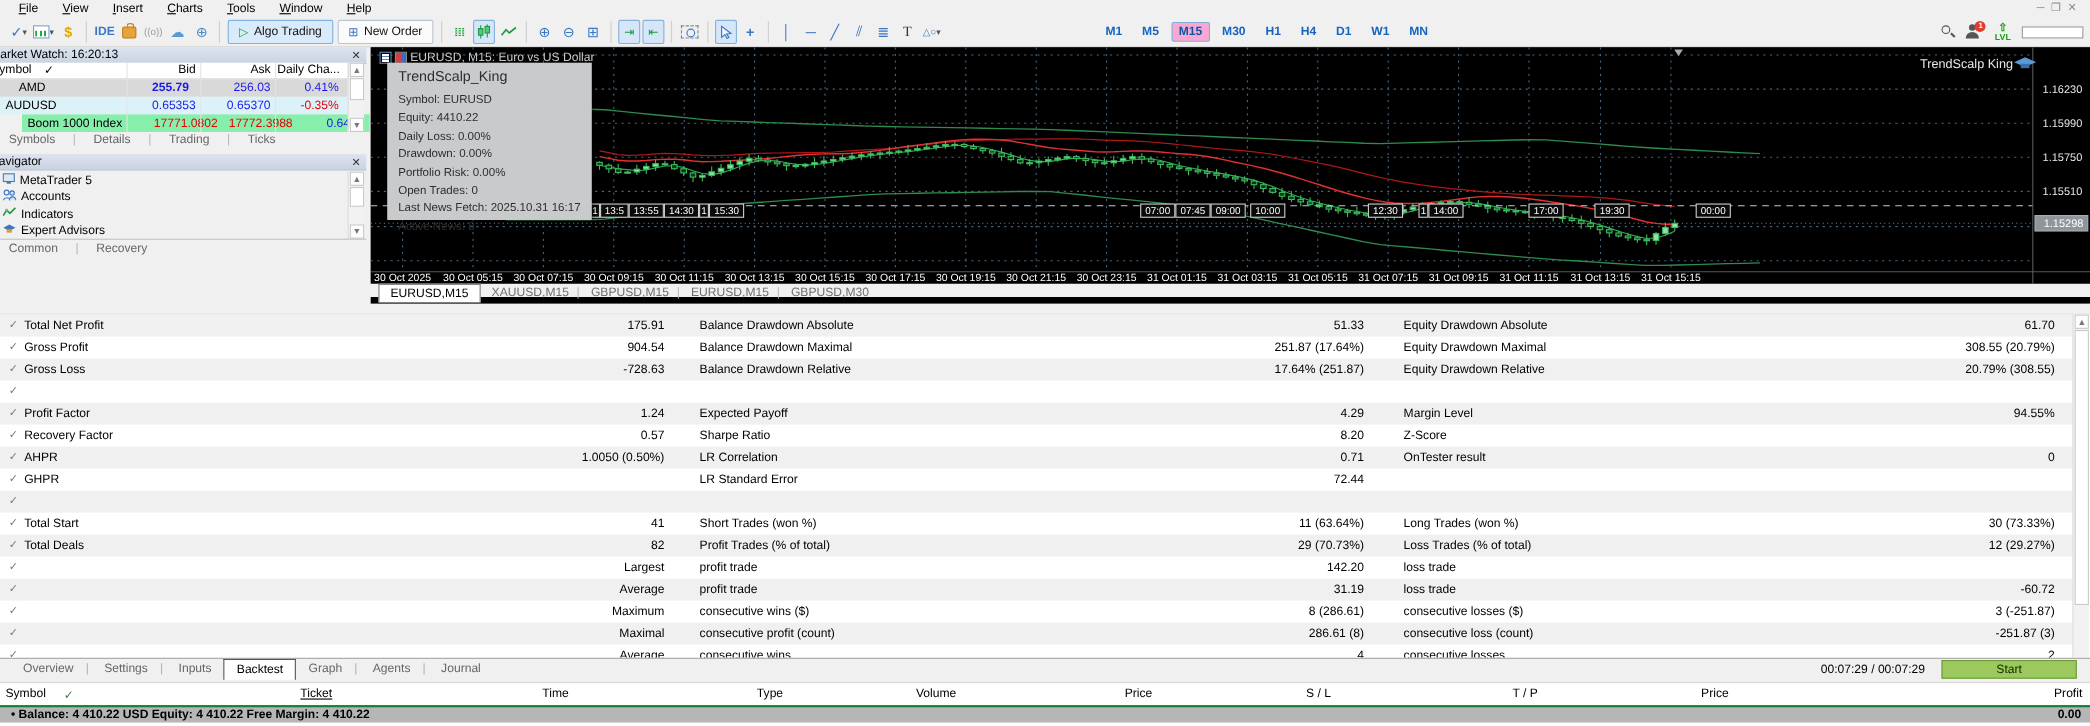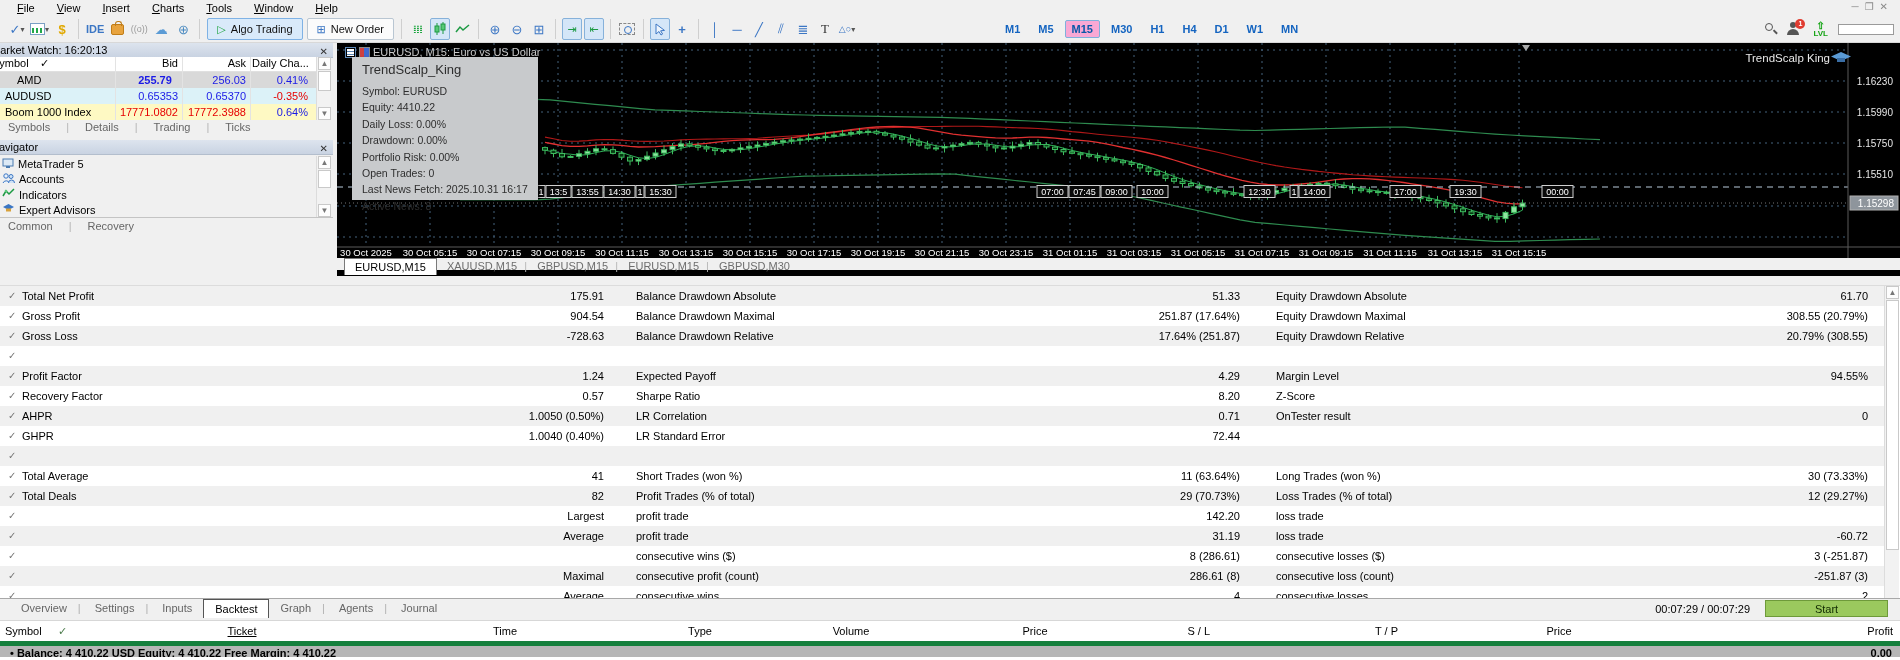--- a/index.html
+++ b/index.html
@@ -102,21 +102,21 @@
   .btab { padding:3px 11px; color:#666; }
   .btab.active { background:#fff; border:1px solid #555; border-bottom:none; color:#000; margin-top:0; }
   .btab:not(.active) + .btab:not(.active)::before { content:"|"; color:#b0b0b0; margin-right:14px; margin-left:-11px; }
   #timer { position:absolute; right:150px; top:603px; font-size:11px; }
   #start-btn { position:absolute; right:12px; top:600px; width:123px; height:17px; background:#9bc95e; border:1px solid #6e9a3a;
                text-align:center; line-height:16px; font-size:11px; color:#102a00; }
 
   
   #tradeheader { position:absolute; left:0; top:620px; width:1900px; height:21px; background:#fff; border-top:1px solid #d7d7d7; }
   #tradeheader span { position:absolute; top:4px; white-space:nowrap; }
-  #statusbar { position:absolute; left:0; top:641px; width:1900px; height:16px; background:#b6b6b6; border-top:5px solid #15803d;
+  #statusbar { position:absolute; left:0; top:641px; width:1900px; height:16px; background:#b6b6b6; border-top:2px solid #15803d;
                font-weight:bold; line-height:15px;padding-left:28px; }
   #status-left { position:absolute; left:10px; } #status-right { position:absolute; right:8px; }
   #bottomwhite { position:absolute; left:0; top:657px; width:1900px; height:3px; background:#fff; }
 </style>
 </head>
 <body>
 
 <div id="app">
 
   <div id="menubar">
@@ -252,21 +252,21 @@
           <span class="mw-cell" style="left: 116px; width: 78px; text-align: center; color: rgb(26, 26, 230); font-weight: bold;">255.79</span>
           <span class="mw-cell" style="left: 168px; width: 78px; text-align: right; color: rgb(26, 26, 230);">256.03</span>
           <span class="mw-cell" style="left: 240px; width: 68px; text-align: right; color: rgb(26, 26, 230);">0.41%</span>
         </div>
         <div class="mw-row" style="top: 88px; background: rgb(220, 242, 248);">
           <span class="mw-cell" style="left: 5px;">AUDUSD</span>
           <span class="mw-cell" style="left: 100px; width: 78px; text-align: right; color: rgb(26, 26, 230);">0.65353</span>
           <span class="mw-cell" style="left: 168px; width: 78px; text-align: right; color: rgb(26, 26, 230);">0.65370</span>
           <span class="mw-cell" style="left: 240px; width: 68px; text-align: right; color: rgb(230, 0, 0);">-0.35%</span>
         </div>
-        <div class="mw-row" style="top: 104px; background: #fef9c3;">
+        <div class="mw-row" style="top: 104px; background: #86efac; margin-left: 20px;">
           <span class="mw-cell" style="left: 5px;">Boom 1000 Index</span>
           <span class="mw-cell" style="left: 100px; width: 78px; text-align: right; color: rgb(230, 0, 0);">17771.0802</span>
           <span class="mw-cell" style="left: 168px; width: 78px; text-align: right; color: rgb(230, 0, 0);">17772.3988</span>
           <span class="mw-cell" style="left: 240px; width: 68px; text-align: right; color: rgb(26, 26, 230);">0.64%</span>
         </div>
       </div>
     <div class="mw-col-sep" style="left:115px"></div>
     <div class="mw-col-sep" style="left:182px"></div>
     <div class="mw-col-sep" style="left:250px"></div>
     <div class="vscroll" style="left:316px;top:57px;height:63px">
@@ -754,38 +754,37 @@
         <span class="s-c1l">AHPR</span>
         <span class="s-c1v">1.0050 (0.50%)</span>
         <span class="s-c2l">LR Correlation</span>
         <span class="s-c2v">0.71</span>
         <span class="s-c3l">OnTester result</span>
         <span class="s-c3v">0</span>
       </div>
       <div class="srow">
         <span class="chk">✓</span>
         <span class="s-c1l">GHPR</span>
-        <span class="s-c1v">1.0040 (0.40%)</span>
         <span class="s-c2l">LR Standard Error</span>
         <span class="s-c2v">72.44</span>
         <span class="s-c3l"></span>
         <span class="s-c3v"></span>
       </div>
       <div class="srow alt">
         <span class="chk">✓</span>
         <span class="s-c1l"></span>
         <span class="s-c1v"></span>
         <span class="s-c2l"></span>
         <span class="s-c2v"></span>
         <span class="s-c3l"></span>
         <span class="s-c3v"></span>
       </div>
       <div class="srow">
         <span class="chk">✓</span>
-        <span class="s-c1l">Total Average</span>
+        <span class="s-c1l">Total Start</span>
         <span class="s-c1v">41</span>
         <span class="s-c2l">Short Trades (won %)</span>
         <span class="s-c2v">11 (63.64%)</span>
         <span class="s-c3l">Long Trades (won %)</span>
         <span class="s-c3v">30 (73.33%)</span>
       </div>
       <div class="srow alt">
         <span class="chk">✓</span>
         <span class="s-c1l">Total Deals</span>
         <span class="s-c1v">82</span>
@@ -807,20 +806,21 @@
         <span class="s-c1l"></span>
         <span class="s-c1v">Average</span>
         <span class="s-c2l">profit trade</span>
         <span class="s-c2v">31.19</span>
         <span class="s-c3l">loss trade</span>
         <span class="s-c3v">-60.72</span>
       </div>
       <div class="srow">
         <span class="chk">✓</span>
         <span class="s-c1l"></span>
+        <span class="s-c1v">Maximum</span>
         <span class="s-c2l">consecutive wins ($)</span>
         <span class="s-c2v">8 (286.61)</span>
         <span class="s-c3l">consecutive losses ($)</span>
         <span class="s-c3v">3 (-251.87)</span>
       </div>
       <div class="srow alt">
         <span class="chk">✓</span>
         <span class="s-c1l"></span>
         <span class="s-c1v">Maximal</span>
         <span class="s-c2l">consecutive profit (count)</span>
@@ -851,21 +851,21 @@
       <span class="btab">Graph</span>
       <span class="btab">Agents</span>
       <span class="btab">Journal</span>
     </div>
   <div id="timer">00:07:29 / 00:07:29</div>
   <button id="start-btn">Start</button>
 
   <div id="tradeheader">
       <span style="left: 5px;">Symbol</span>
       <span style="left: 58px; color: rgb(74, 122, 74);">✓</span>
-      <span style="left: 182px; width: 120px; text-align: center; text-decoration: underline;">Ticket</span>
+      <span style="left: 182px; width: 120px; text-align: right; text-decoration: underline;">Ticket</span>
       <span style="left: 445px; width: 120px; text-align: center;">Time</span>
       <span style="left: 640px; width: 120px; text-align: center;">Type</span>
       <span style="left: 791px; width: 120px; text-align: center;">Volume</span>
       <span style="left: 975px; width: 120px; text-align: center;">Price</span>
       <span style="left: 1090px; width: 120px; text-align: right;">S / L</span>
       <span style="left: 1278px; width: 120px; text-align: right;">T / P</span>
       <span style="left: 1499px; width: 120px; text-align: center;">Price</span>
       <span style="left: 1773px; width: 120px; text-align: right;">Profit</span>
     </div>
 

